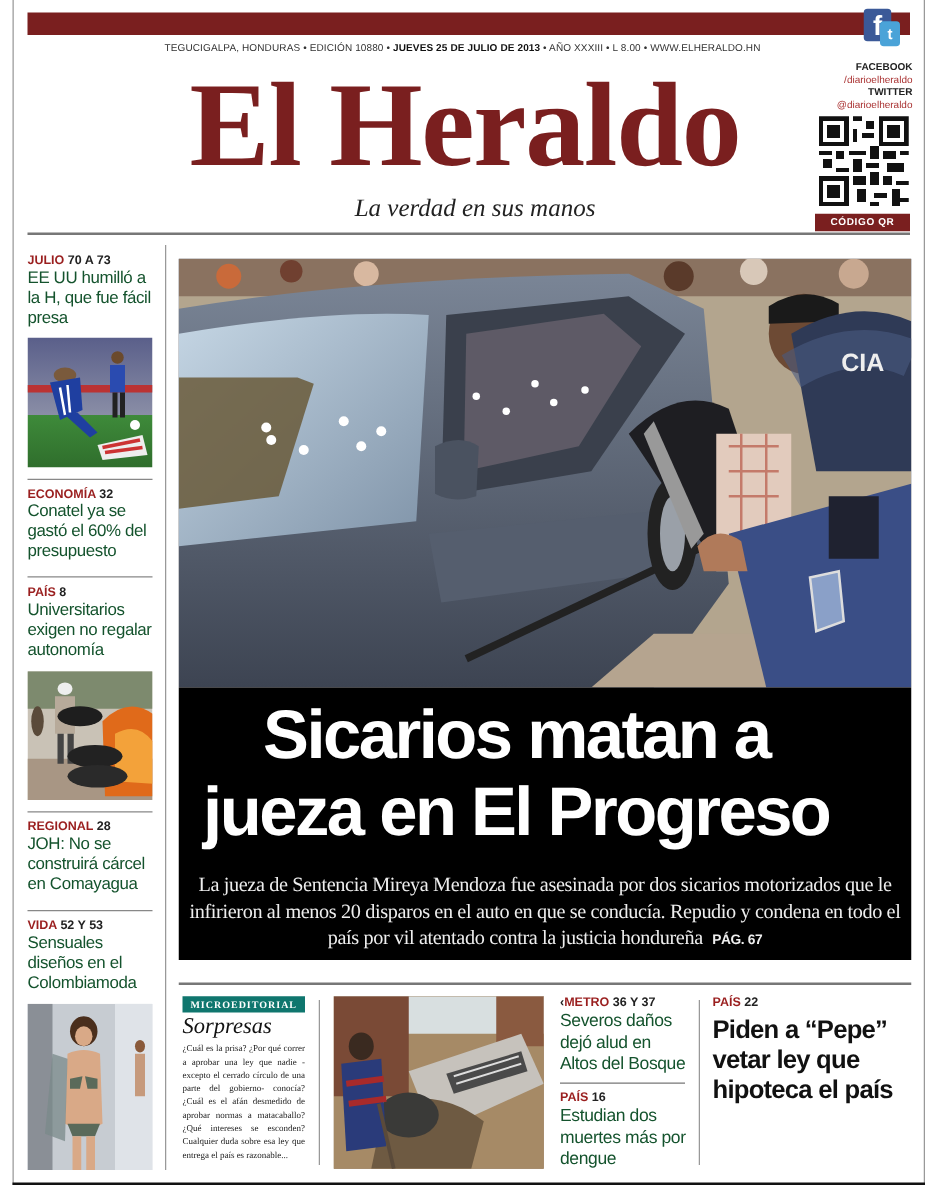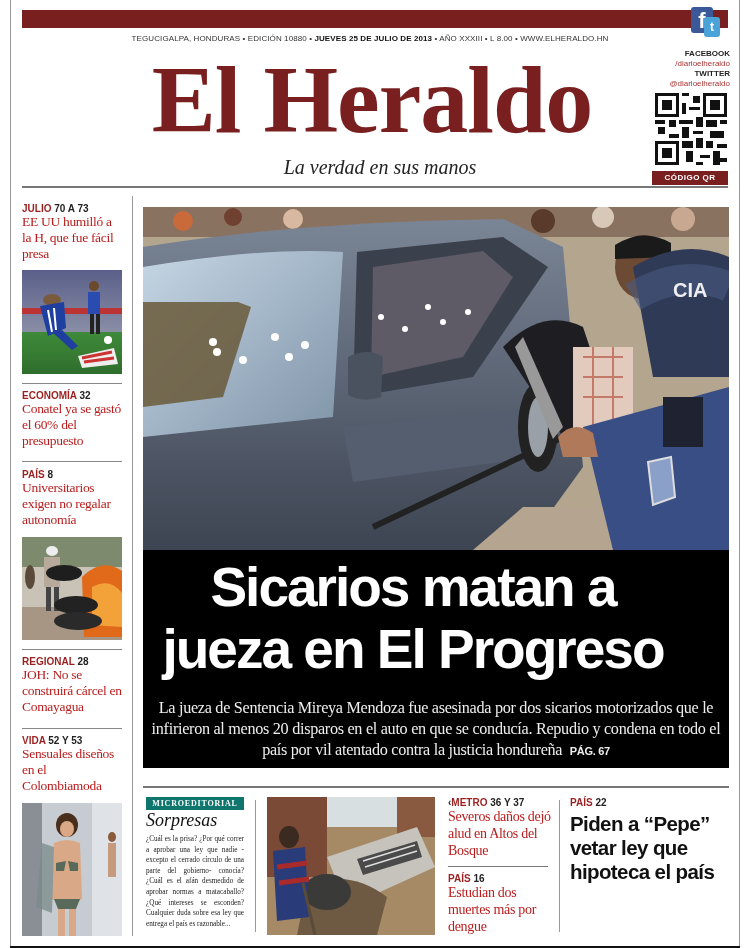--- a/index.html
+++ b/index.html
@@ -23,21 +23,21 @@
   .social-text { position: absolute; left: 650px; top: 49px; width: 80px; text-align: right; font-size: 8px; line-height: 10px; }
   .social-text .lbl { font-weight: bold; color: #222; }
   .social-text .hdl { color: #a33; }
   .qr { position: absolute; left: 655px; top: 93px; width: 72px; height: 72px; background: #fff; }
   .qr-label { position: absolute; left: 652px; top: 171px; width: 76px; height: 14px; background: #7a1f1f; color: #fff; font-size: 8px; font-weight: bold; text-align: center; line-height: 14px; letter-spacing: .5px; }
   .left-divider { position: absolute; left: 132px; top: 196px; width: 1px; height: 740px; background: #999; }
   .brief { position: absolute; left: 22px; width: 100px; }
   .kicker { font-size: 10px; font-weight: bold; }
   .kicker .sec { color: #9a1f1f; }
   .kicker .pg { color: #222; }
-  .brief-title { font-size: 13.5px; line-height: 16px; color: #b91c1c; letter-spacing: -.3px; font-family: Liberation Serif, serif; }
+  .brief-title { font-size: 13.5px; line-height: 16px; color: #14532d; letter-spacing: -.3px; }
   .rule { position: absolute; left: 22px; width: 100px; height: 1px; background: #888; }
   .thumb { position: absolute; left: 22px; width: 100px; overflow: hidden; }
 
   
   .main-photo { position: absolute; left: 143px; top: 207px; width: 586px; height: 343px; overflow: hidden; background: #5b6372; }
   .headline-box { position: absolute; left: 143px; top: 550px; width: 586px; height: 218px; background: #000; }
   .headline { position: absolute; left: 0; top: 6px; width: 540px; text-align: center; color: #fff; font-weight: bold; font-size: 55px; line-height: 62px; letter-spacing: -2px; font-family: "Liberation Sans", sans-serif; }
   .deck { position: absolute; left: 6px; top: 148px; width: 574px; text-align: center; color: #eee; font-family: "Liberation Serif", serif; font-size: 16.2px; line-height: 21px; letter-spacing: -.3px; }
   .deck .pageref { font-family: "Liberation Sans", sans-serif; font-weight: bold; font-size: 11px; }
 

